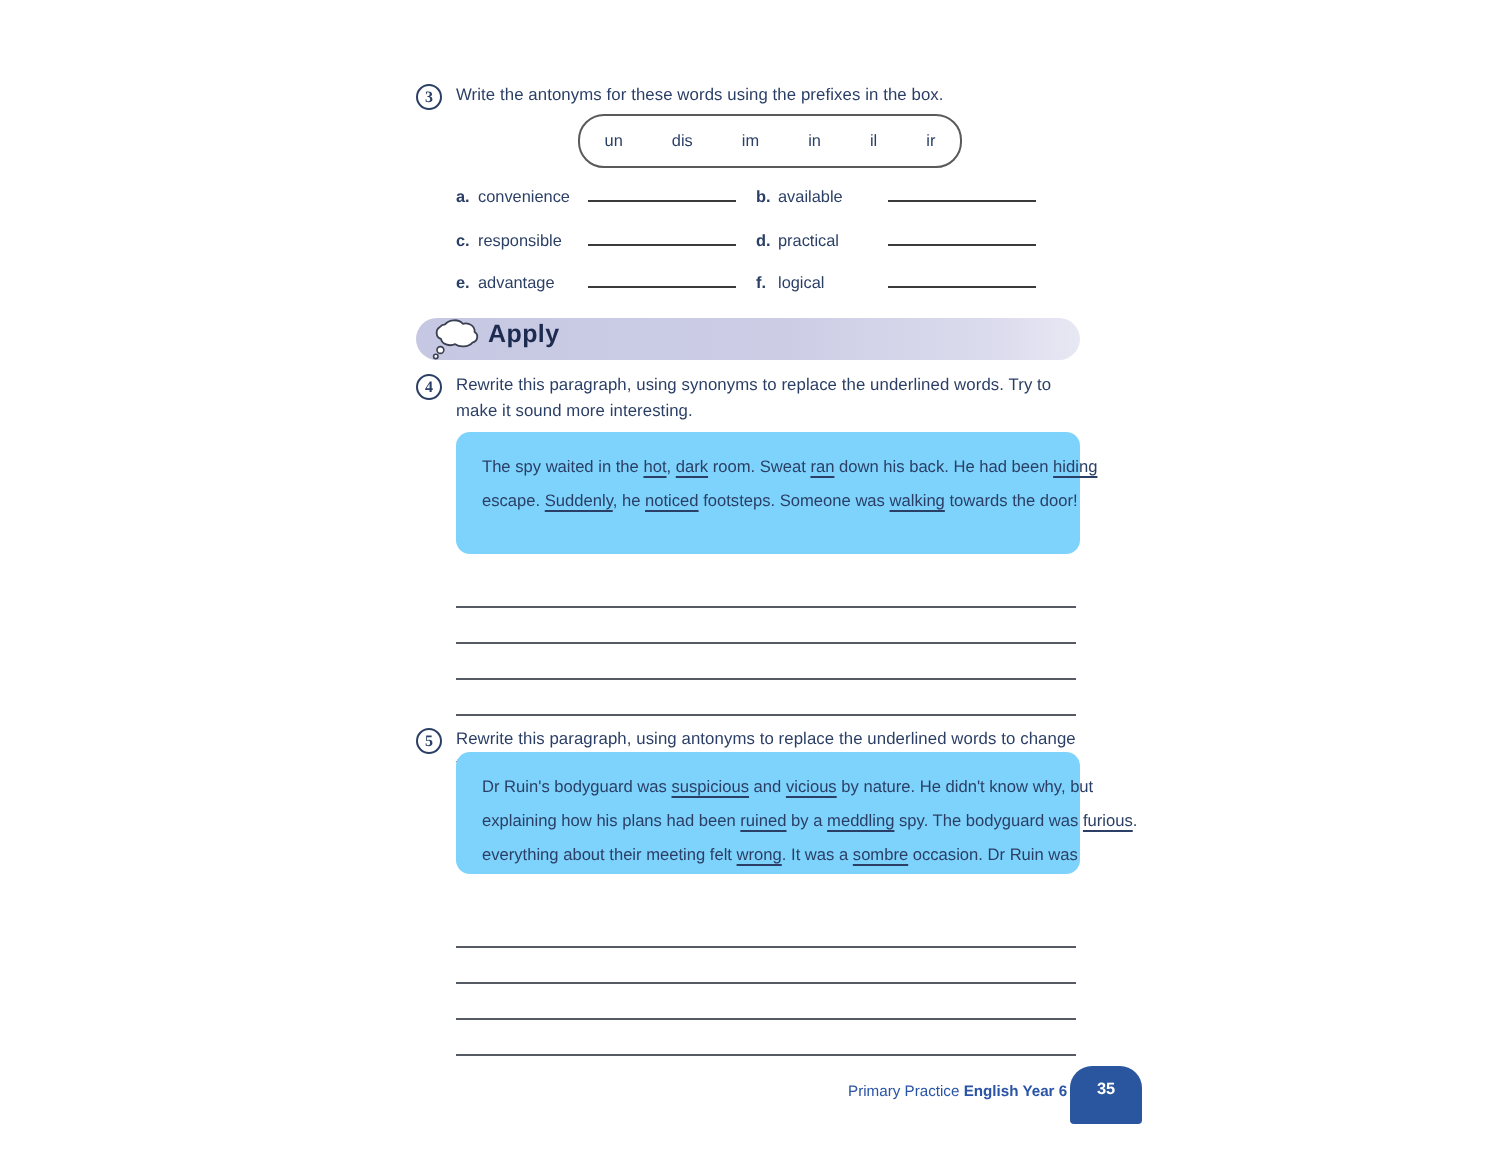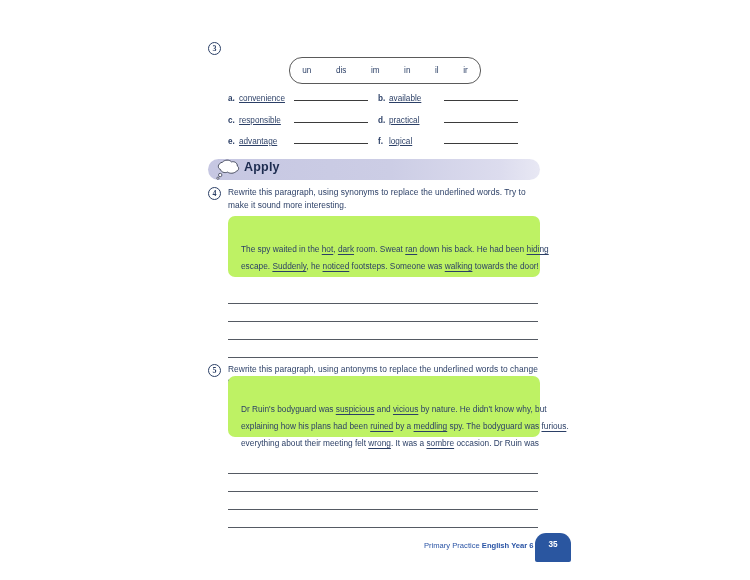--- a/index.html
+++ b/index.html
@@ -91,21 +91,20 @@
   .word-letter {
     font-size: 8.2px;
     font-weight: bold;
     color: #2b3f66;
     width: 11px;
   }
   .word-label {
     font-size: 8.2px;
     color: #2b3f66;
     min-width: 52px;
-    text-decoration: underline;
   }
   .word-line {
     flex: 1;
     border-bottom: 1px solid #3b3b3b;
     height: 7px;
     margin-left: 3px;
     margin-right: 10px;
   }
 
   
@@ -131,24 +130,24 @@
     position: absolute;
     left: 212px;
     top: 158px;
     width: 32px;
     height: 24px;
   }
 
   
   .story-box {
     position: absolute;
-    background: #bef264;
+    background: #7dd3fc;
     border-radius: 7px;
     box-sizing: border-box;
-    padding: 25px 13px 9px 13px;
+    padding: 9px 13px 9px 13px;
   }
   .story-line {
     font-size: 8.3px;
     line-height: 17px;
     color: #2b3f66;
     white-space: nowrap;
   }
   .story-line u {
     text-decoration: underline;
     text-underline-offset: 1.5px;
@@ -196,20 +195,21 @@
     font-weight: bold;
   }
 </style>
 </head>
 <body>
 
 <div class="page">
 
   <div class="q-row" style="left:208px; top:41px; width:340px;">
     <div class="q-num">3</div>
+    <div class="q-text">Write the antonyms for these words using the prefixes in the box.</div>
   </div>
 
   <div class="prefix-box">
     <span>un</span>
     <span>dis</span>
     <span>im</span>
     <span>in</span>
     <span>il</span>
     <span>ir</span>
   </div>

